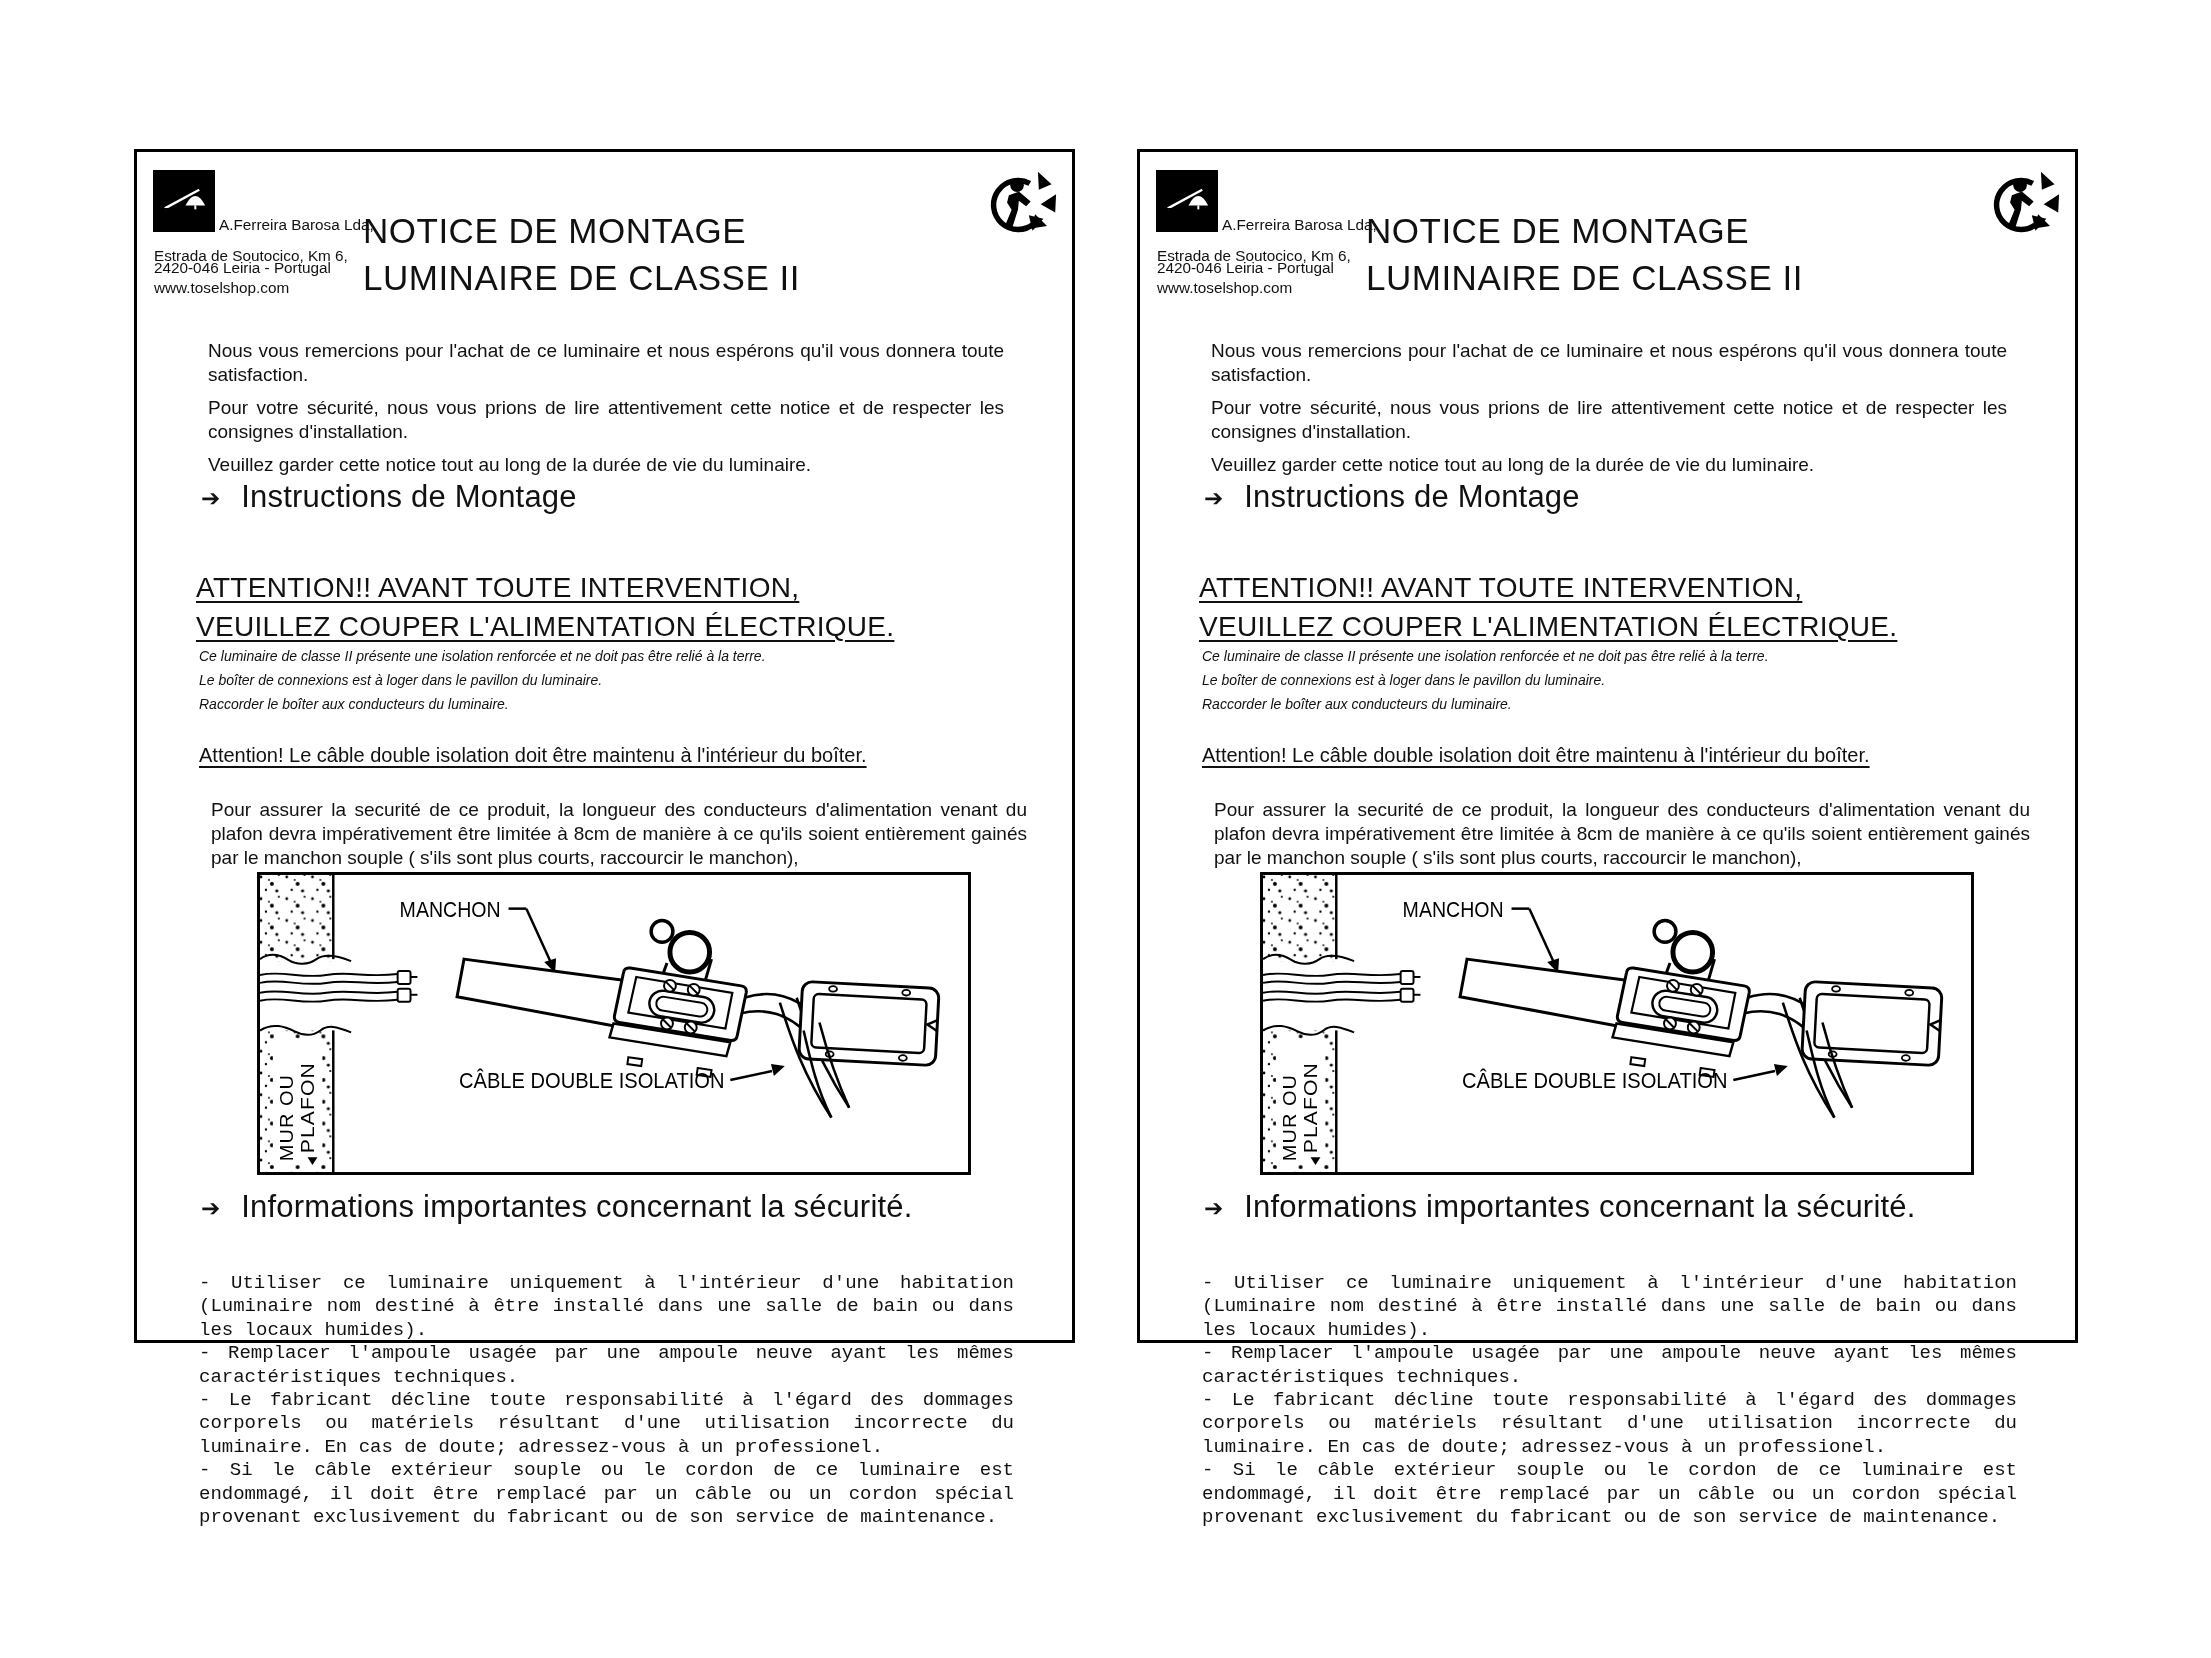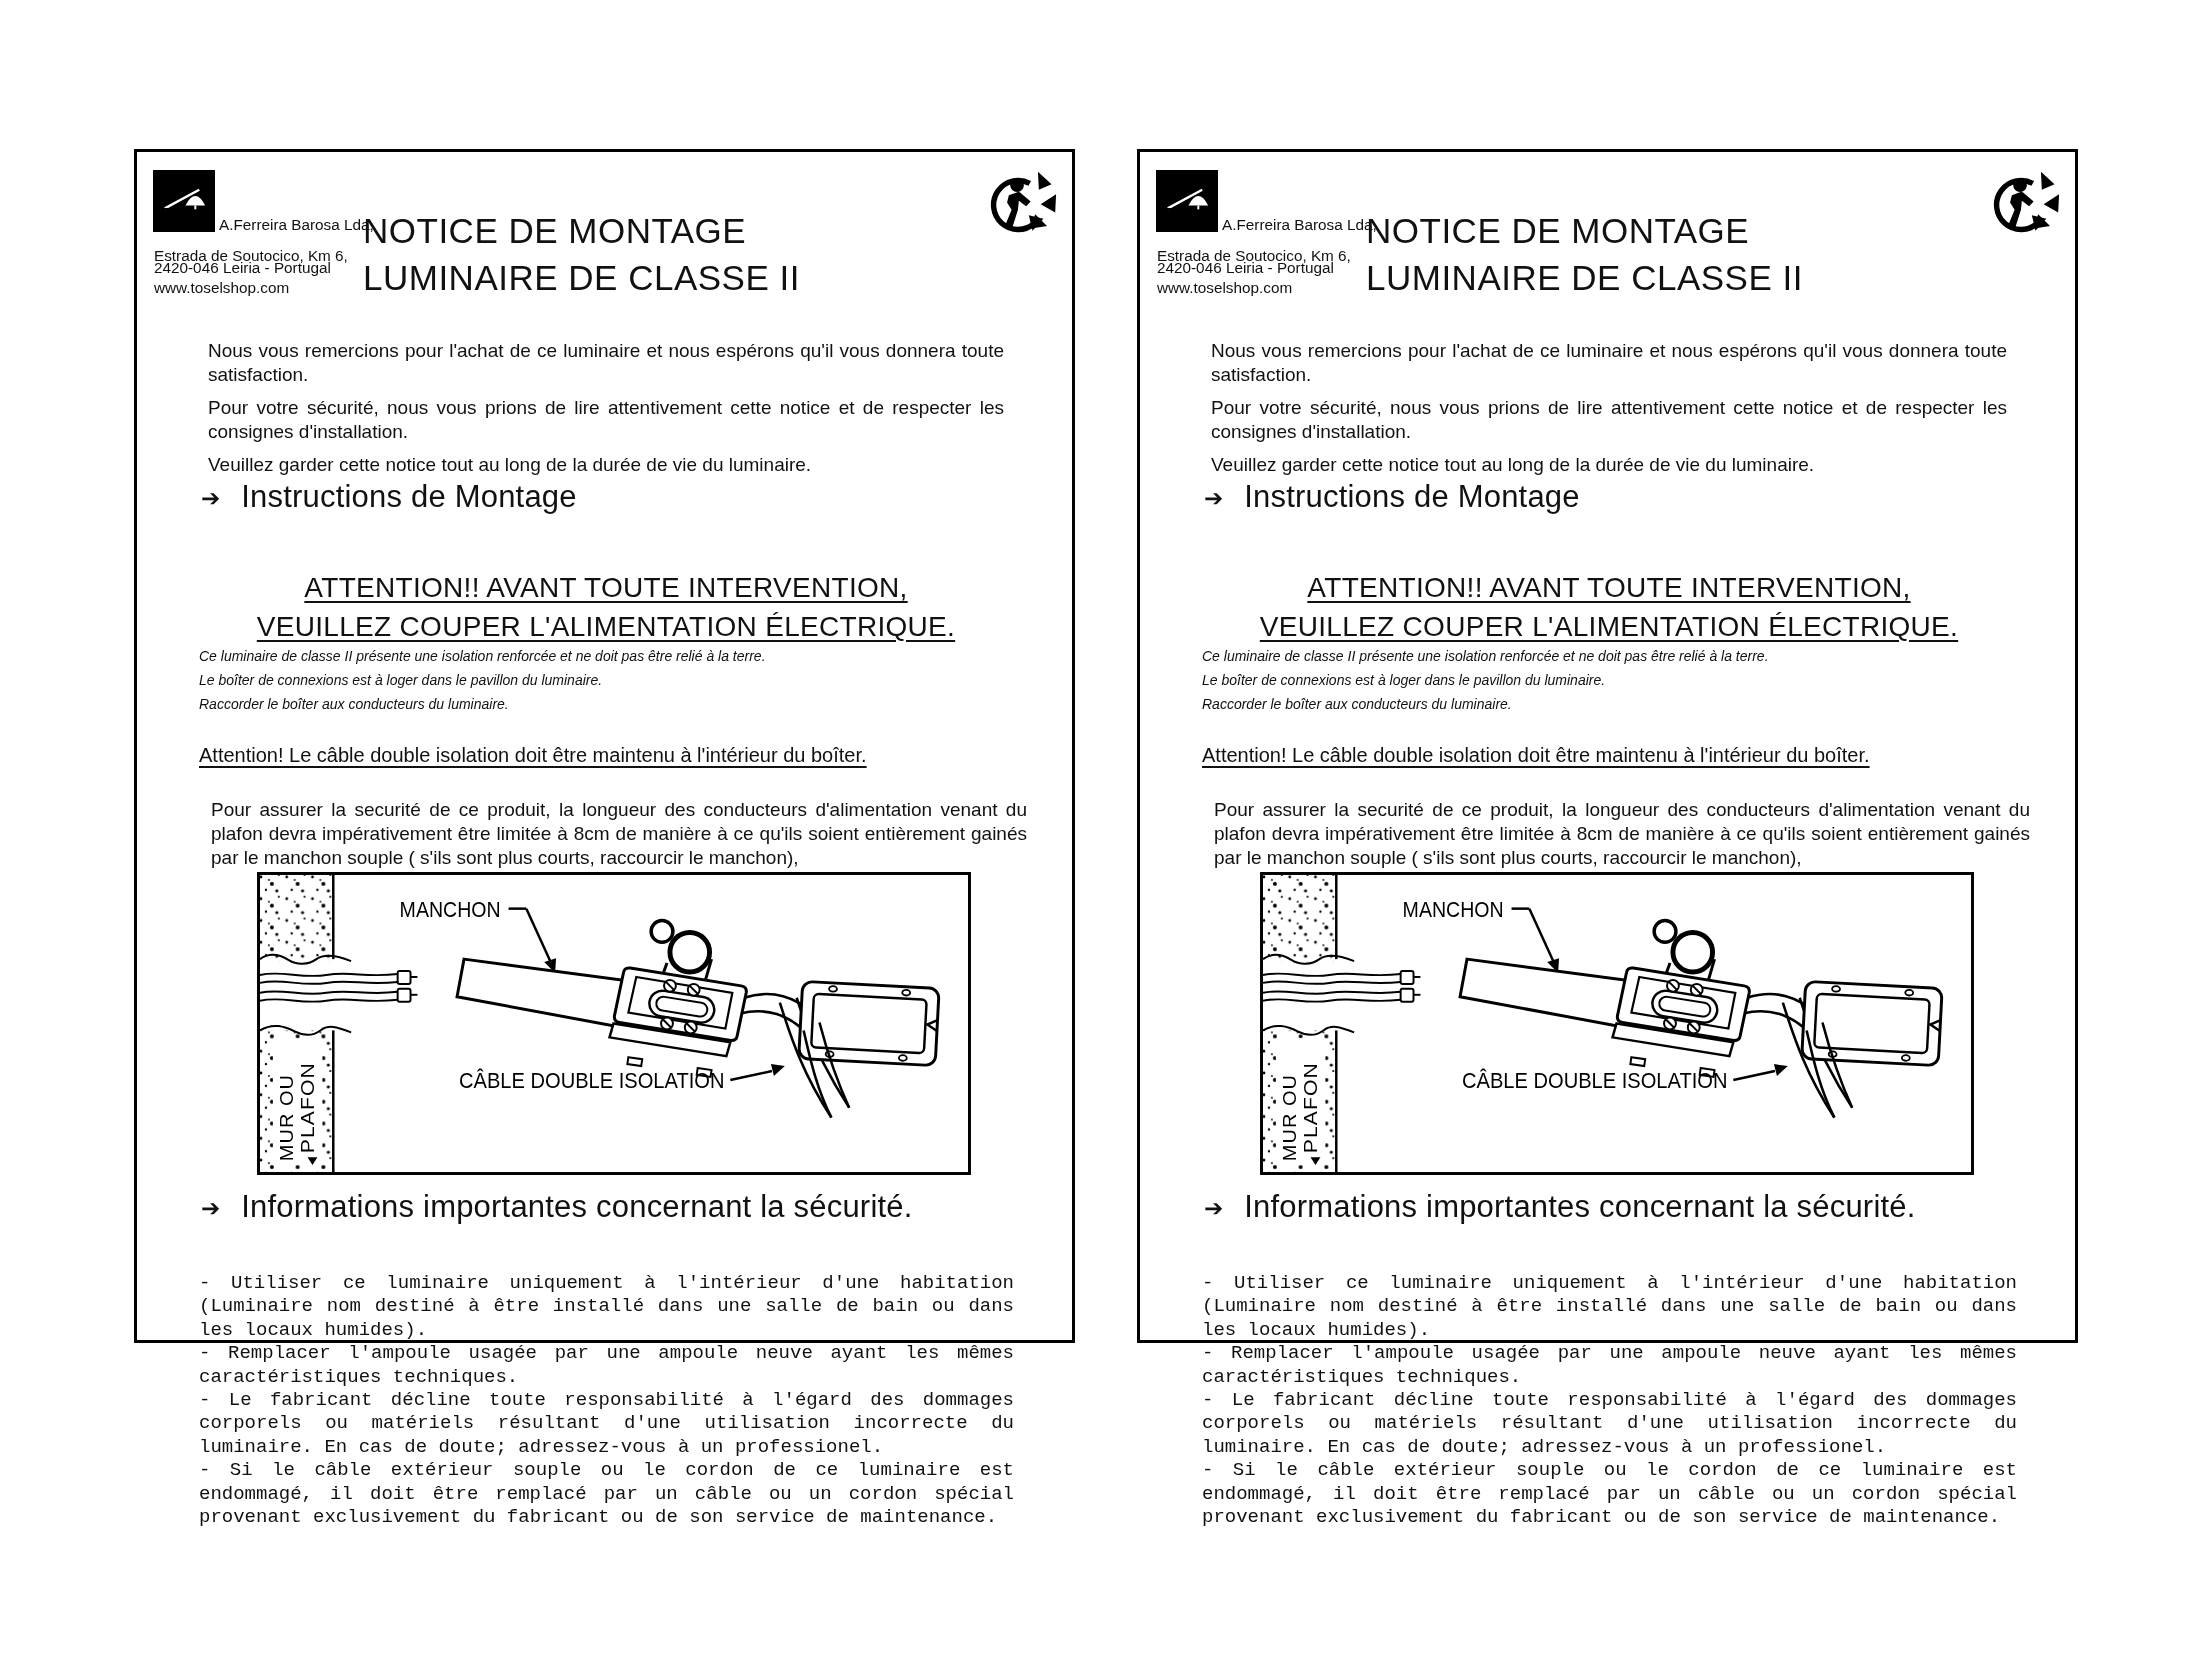--- a/index.html
+++ b/index.html
@@ -25,21 +25,21 @@
   }
   .triman{position:absolute;left:851px;top:10px;width:69px;height:81px;}
   
   .intro{position:absolute;left:62px;top:178px;width:814px;font-size:19px;line-height:24px;}
   .intro p{margin:9px;text-align:justify;}
   .hrow{position:absolute;left:64px;display:flex;align-items:center;gap:21px;}
   .hrow .arrow{font-size:23px;line-height:1;transform:translateY(1px);}
   .hrow .htext{font-size:31px;letter-spacing:0.2px;white-space:nowrap;}
   .h1{top:327px;} .h2{top:1037px;}
   .warning{
-    position:absolute;left:59px;top:416px;width:820px;text-align:center;
+    position:absolute;left:59px;top:416px;width:820px;
     font-size:28px;line-height:39px;letter-spacing:0.3px;
   }
   .warning div{text-decoration:underline;text-decoration-thickness:2px;text-underline-offset:4px;}
   .mlines{position:absolute;left:62px;top:492px;width:822px;font-size:14px;line-height:24px;font-style:italic;}
   .mlines div{white-space:nowrap;}
   .attention{
     position:absolute;left:62px;top:592px;font-size:20px;white-space:nowrap;
     text-decoration:underline;text-decoration-thickness:2px;text-underline-offset:4px;
   }
   .para3{position:absolute;left:62px;top:634px;width:816px;font-size:19px;line-height:24px;text-align:justify;margin:12px;}

